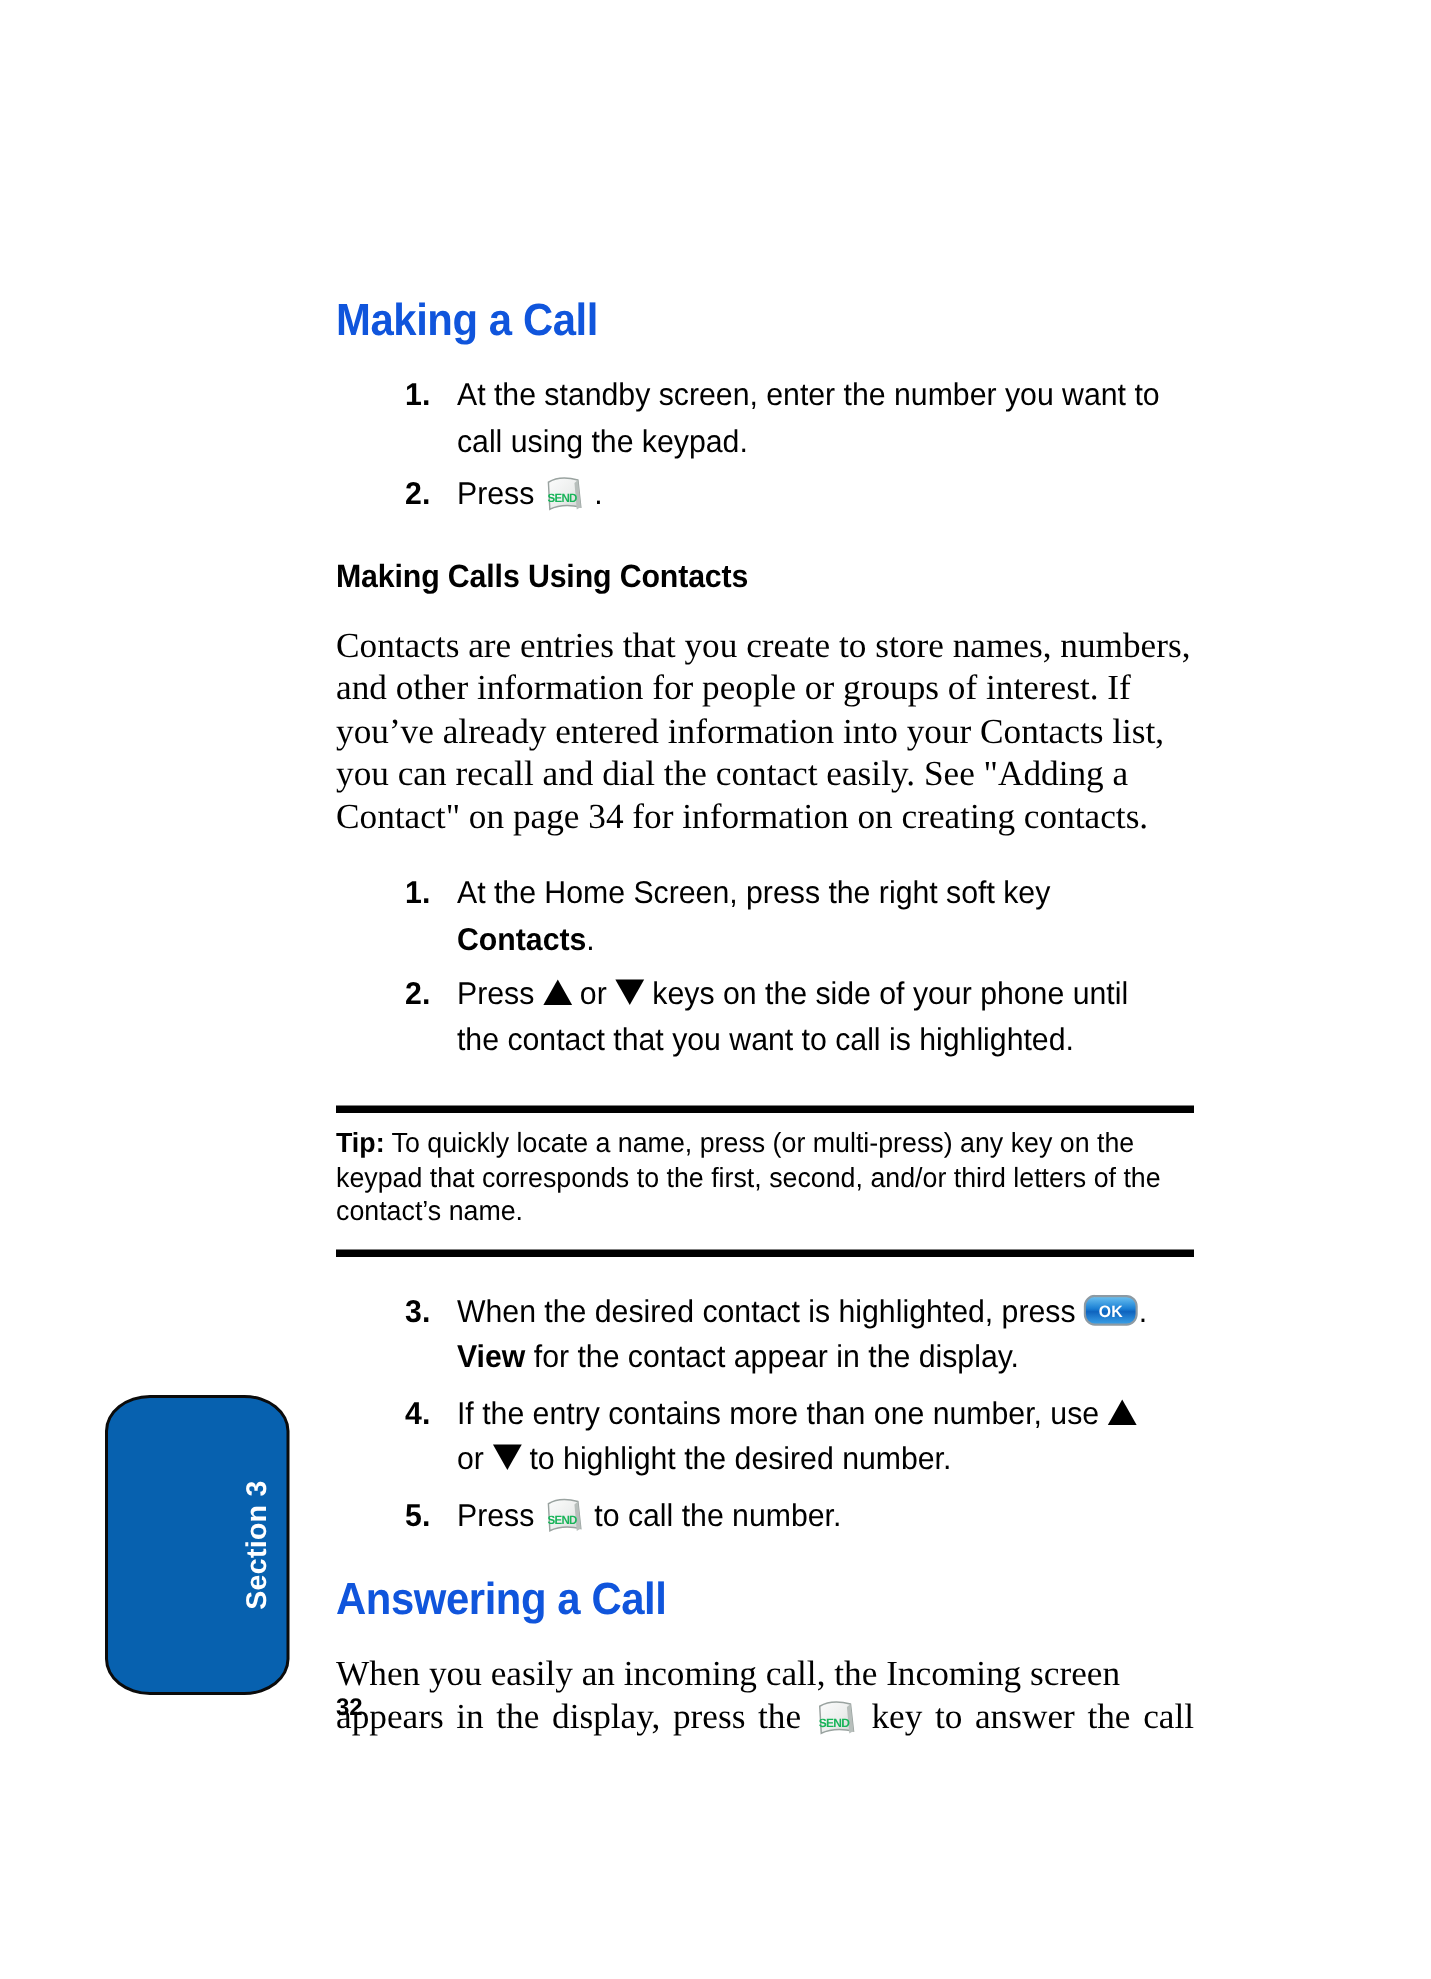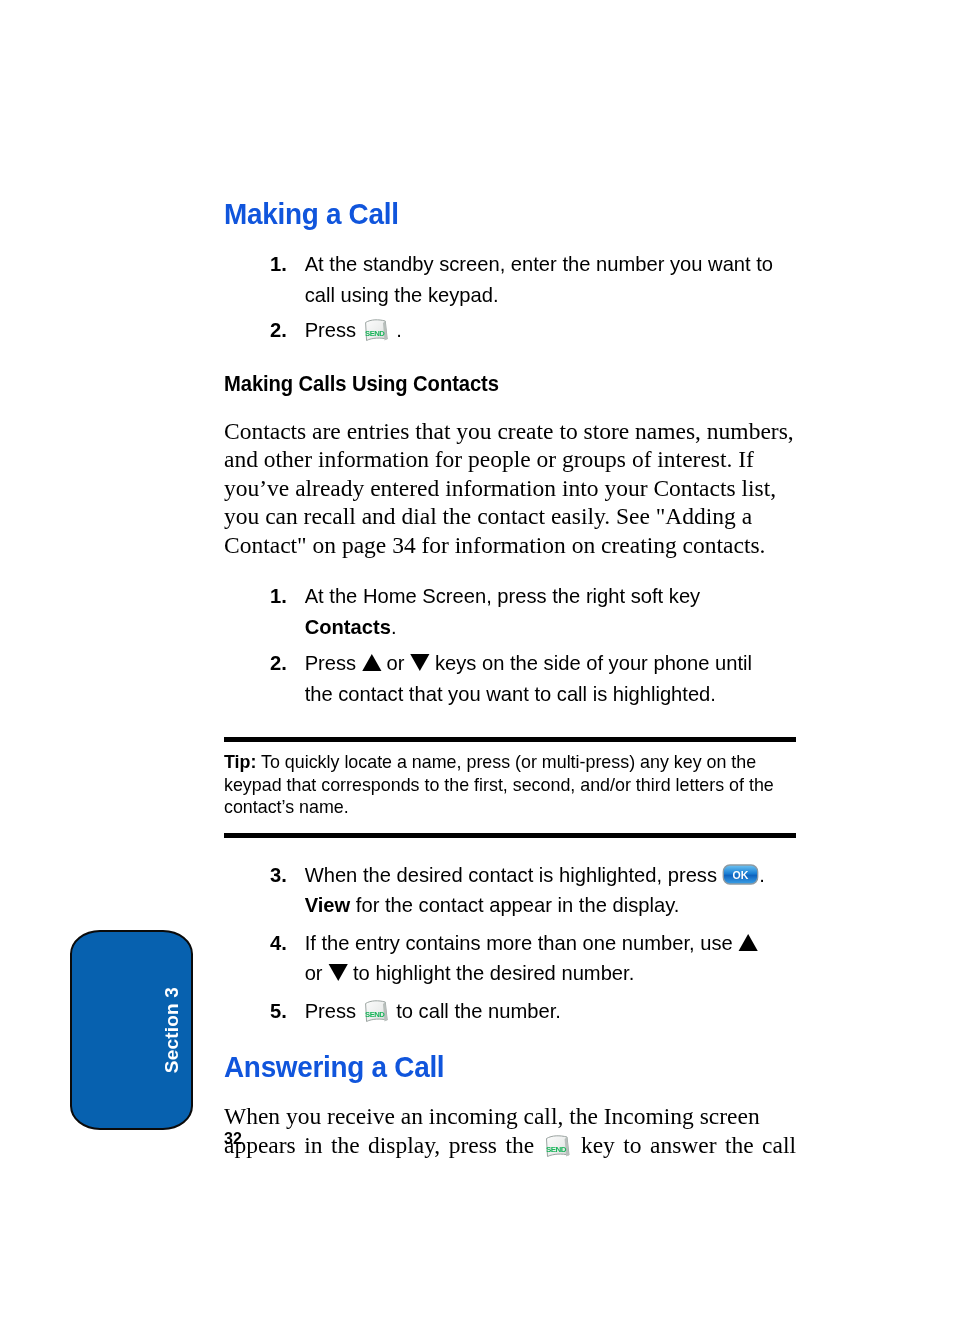--- a/index.html
+++ b/index.html
@@ -265,21 +265,21 @@
             <path d="M3.5 4.5 C9 1.2 17 1.2 24 3.0 L26 21 C19 19.6 10.5 19.6 4.5 22.5 Z" fill="url(#sendg)" stroke="#9aa3a0" stroke-width="1"></path>
             <path d="M24 3.0 L26 21 L23.2 22.6 L21.6 5.0 Z" fill="#b8bfbc"></path>
             <text x="13" y="18" font-family="Liberation Sans, sans-serif" font-size="8" font-weight="bold" fill="#18b459" text-anchor="middle" letter-spacing="-0.5">SEND</text>
           </svg>
         </span><span> to call the number.</span>
       </li>
     </ol>
 
     <h1 class="section-heading" style="margin-top:24px;">Answering a Call</h1>
 
-    <p class="body-para" style="margin-top:18px;">When you receive an incoming call, the Incoming screen</p>
+    <p class="body-para" style="margin-top:18px;">When you easily an incoming call, the Incoming screen</p>
     <p class="body-para justified" style="margin-top:0;">
       <span>appears in the display, press the</span>
       <span class="send-key">
         <svg viewBox="0 0 30 26" width="30" height="26">
           <path d="M3.5 4.5 C9 1.2 17 1.2 24 3.0 L26 21 C19 19.6 10.5 19.6 4.5 22.5 Z" fill="url(#sendg)" stroke="#9aa3a0" stroke-width="1"></path>
           <path d="M24 3.0 L26 21 L23.2 22.6 L21.6 5.0 Z" fill="#b8bfbc"></path>
           <text x="13" y="18" font-family="Liberation Sans, sans-serif" font-size="8" font-weight="bold" fill="#18b459" text-anchor="middle" letter-spacing="-0.5">SEND</text>
         </svg>
       </span>
       <span>key to answer the call</span>

